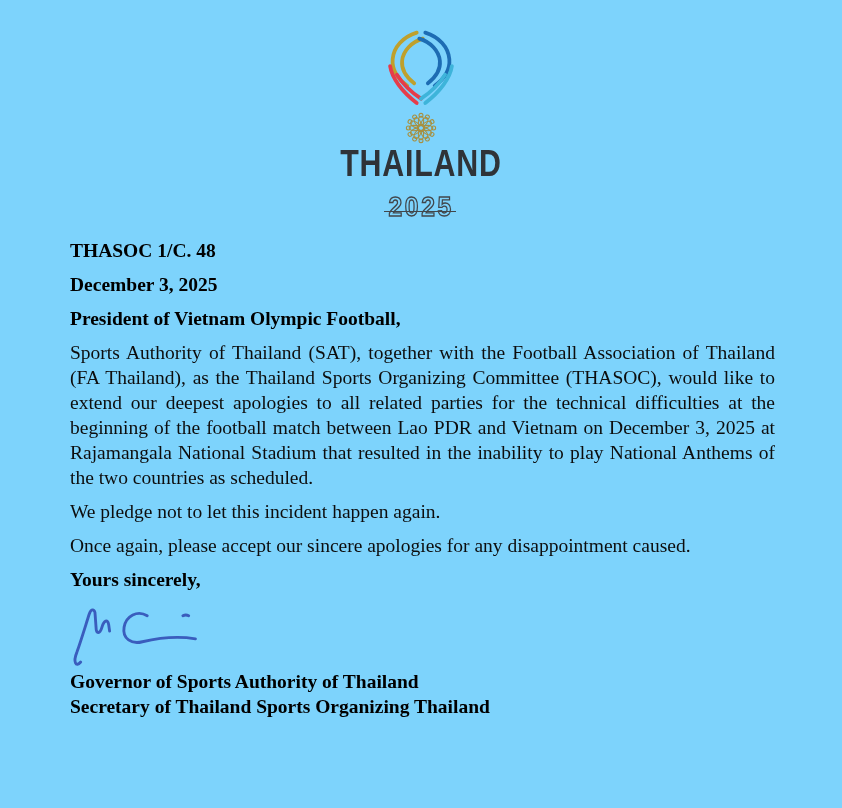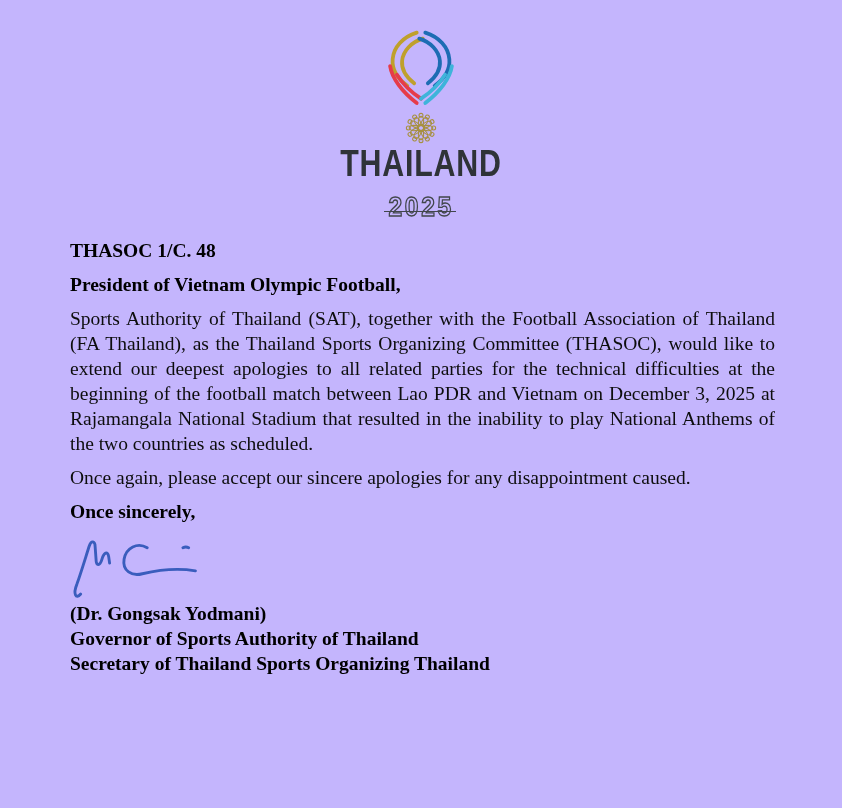--- a/index.html
+++ b/index.html
@@ -1,17 +1,17 @@
 <!DOCTYPE html>
 <html><head>
 <meta charset="utf-8">
 <style>
   html,body{margin:0;padding:0;background:#e9e9e9;}
   .page{
-    width:842px;height:808px;background:#c4b5fd;overflow:hidden;
+    width:842px;height:808px;background:#7dd3fc;overflow:hidden;
     font-family:"Liberation Serif","DejaVu Serif",serif;color:#0d0d0d;
     margin:0 auto;position:relative;
   }
   
   .logo-block{padding-top:30px;text-align:center;line-height:0;}
   .ribbons{display:block;margin:0 auto;}
   .flower{display:block;margin:2px auto 0;}
   .wordmark{
     display:block;line-height:34px;margin-top:2px;
     font-family:"Liberation Sans","DejaVu Sans",sans-serif;
@@ -92,38 +92,39 @@
     <span class="year-wrap">
       <span class="year">2025</span>
       <span class="year-line"></span>
     </span>
   </div>
 
   <div class="letter">
 
     <div class="blk bold">THASOC 1/C. 48</div>
 
+    <div class="blk bold">December 3, 2025</div>
 
     <div class="blk bold">President of Vietnam Olympic Football,</div>
 
     <div class="blk para">Sports Authority of Thailand (SAT), together with the Football Association of Thailand (FA Thailand), as the Thailand Sports Organizing Committee (THASOC), would like to extend our deepest apologies to all related parties for the technical difficulties at the beginning of the football match between Lao PDR and Vietnam on December 3, 2025 at Rajamangala National Stadium that resulted in the inability to play National Anthems of the two countries as scheduled.</div>
 
+    <div class="blk">We pledge not to let this incident happen again.</div>
 
     <div class="blk">Once again, please accept our sincere apologies for any disappointment caused.</div>
 
-    <div class="blk bold">Once sincerely,</div>
+    <div class="blk bold">Yours sincerely,</div>
 
     <svg class="sig" width="135" height="68" viewBox="0 0 140 70" fill="none">
       <g stroke-width="3" stroke-linecap="round" fill="none" stroke="#3a5dbd">
         <path d="M 9 63 C 4 69 1 63 5 53 C 10 39 15 22 18 13 C 20 7 24 8 24 14 L 25 28 C 25 34 29 34 31 27 C 33 20 37 18 38 24 L 39 31"></path>
         <path d="M 78 15 C 68 9 56 15 54 27 C 52 39 62 45 73 42 C 90 38 110 36 128 39"></path>
         <path d="M 115 15 C 117 14 119 14 121 15"></path>
       </g>
     </svg>
 
     <div class="name-block bold">
-      <div>(Dr. Gongsak Yodmani)</div>
       <div>Governor of Sports Authority of Thailand</div>
       <div>Secretary of Thailand Sports Organizing Thailand</div>
     </div>
 
   </div>
 </div>
 
 </body></html>

